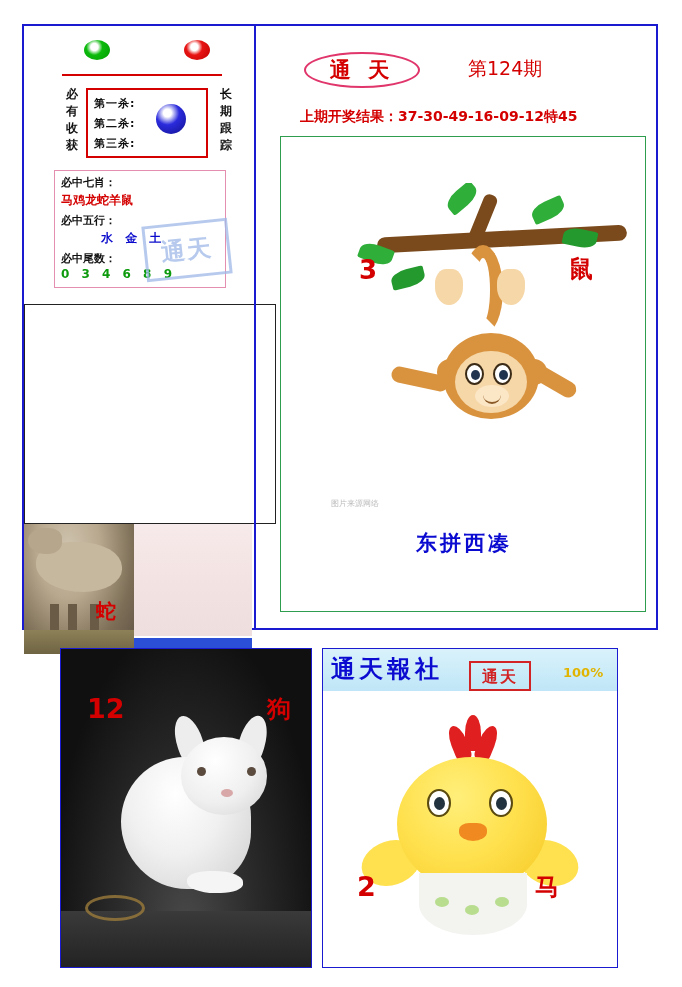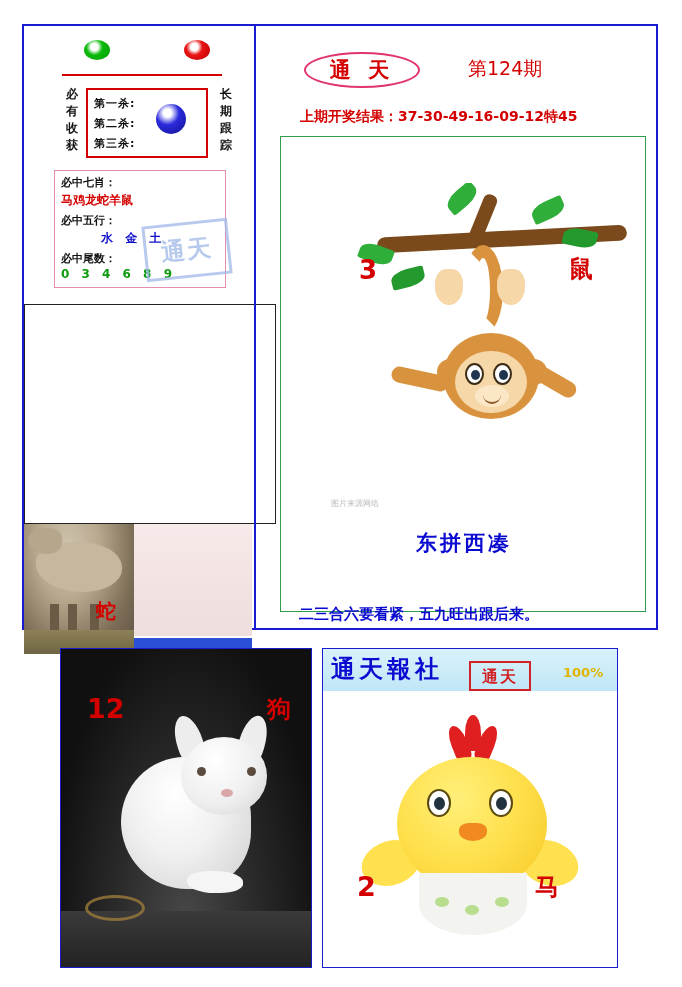--- a/index.html
+++ b/index.html
@@ -752,21 +752,20 @@
             </div>
           <div class="monkey-snout"></div>
           <div class="monkey-mouth"></div>
           <div class="wm">图片来源网络</div>
         </div>
 
         <div class="num3">3</div>
         <div class="zodiac-shu">鼠</div>
 
         <div class="slogan">东拼西凑</div>
-        <div class="verse v2">二三合六要看紧，五九旺出跟后来。</div>
       </div>
     </div>
   </div>
 
   <div class="bottom-left">
     <div class="rabbit-bg"></div>
     <div class="rabbit-floor"></div>
     <div class="ring"></div>
     <div class="rabbit-ear re1"></div>
     <div class="rabbit-ear re2"></div>

